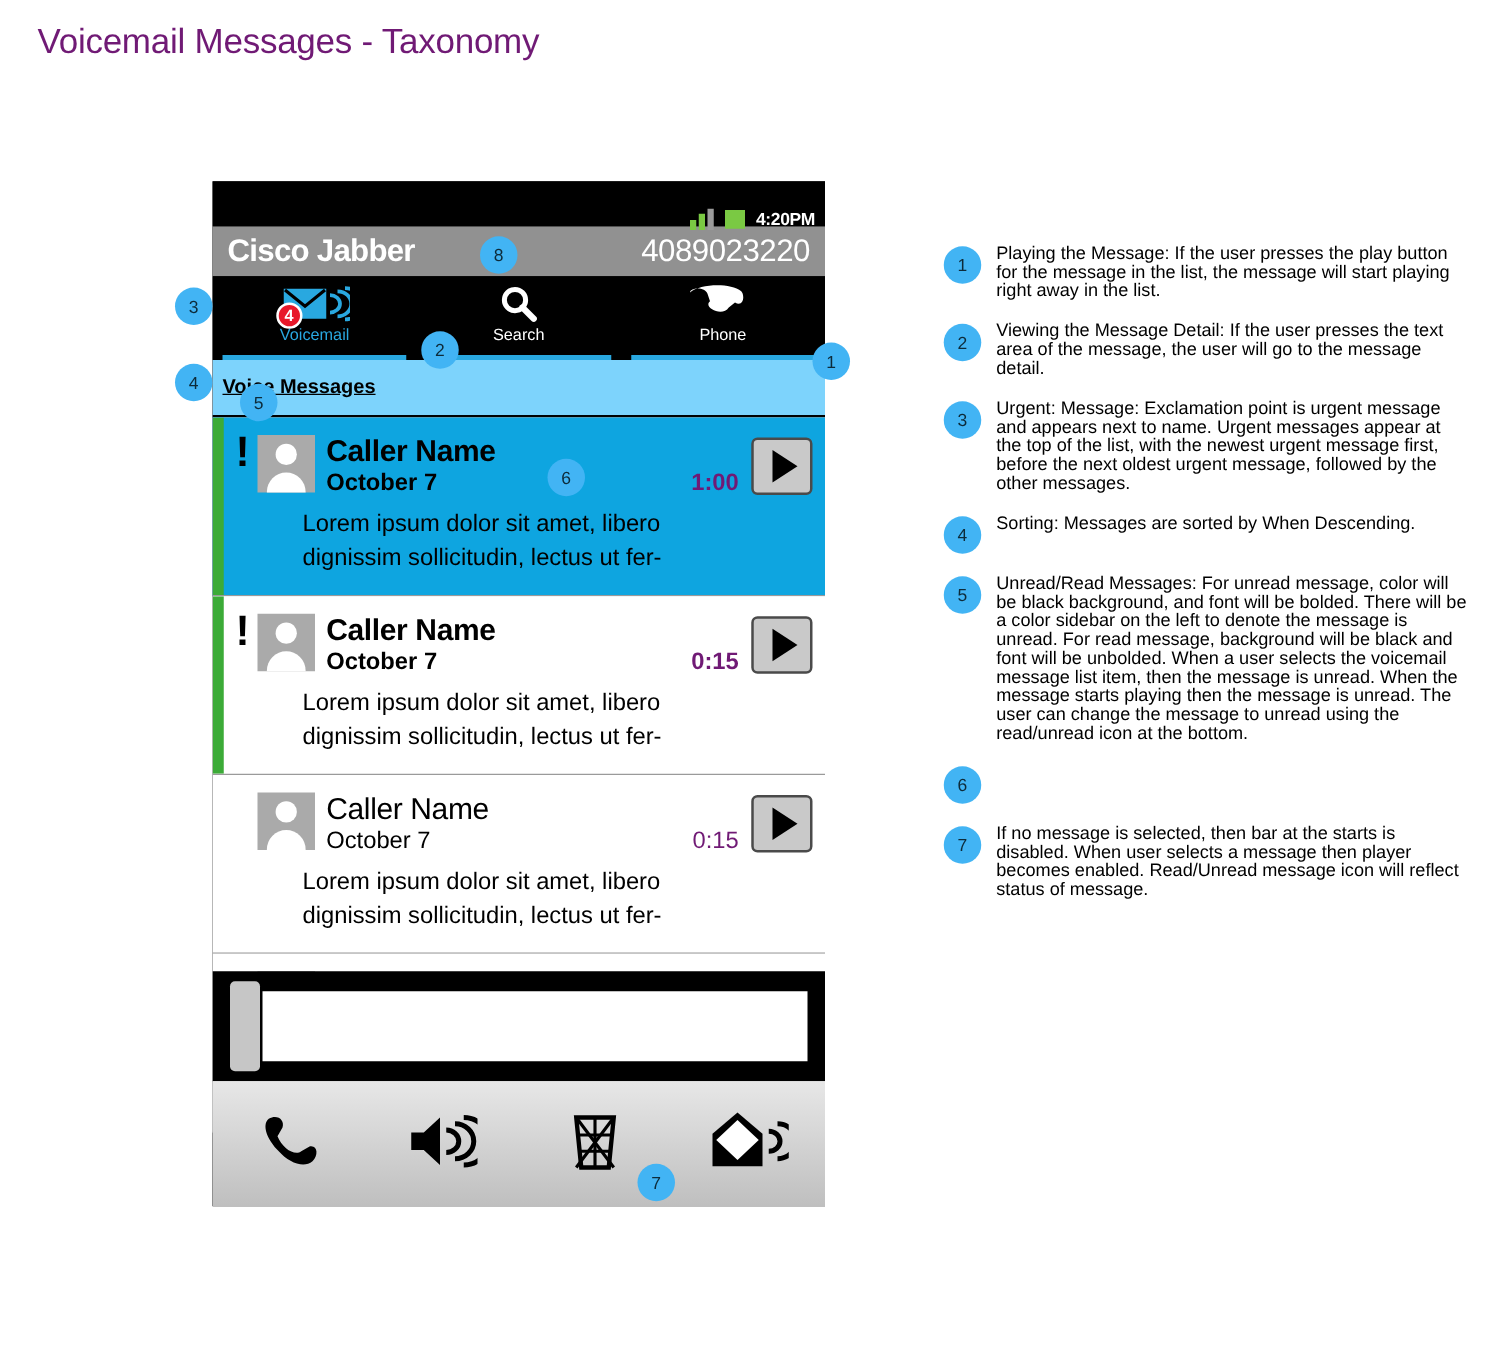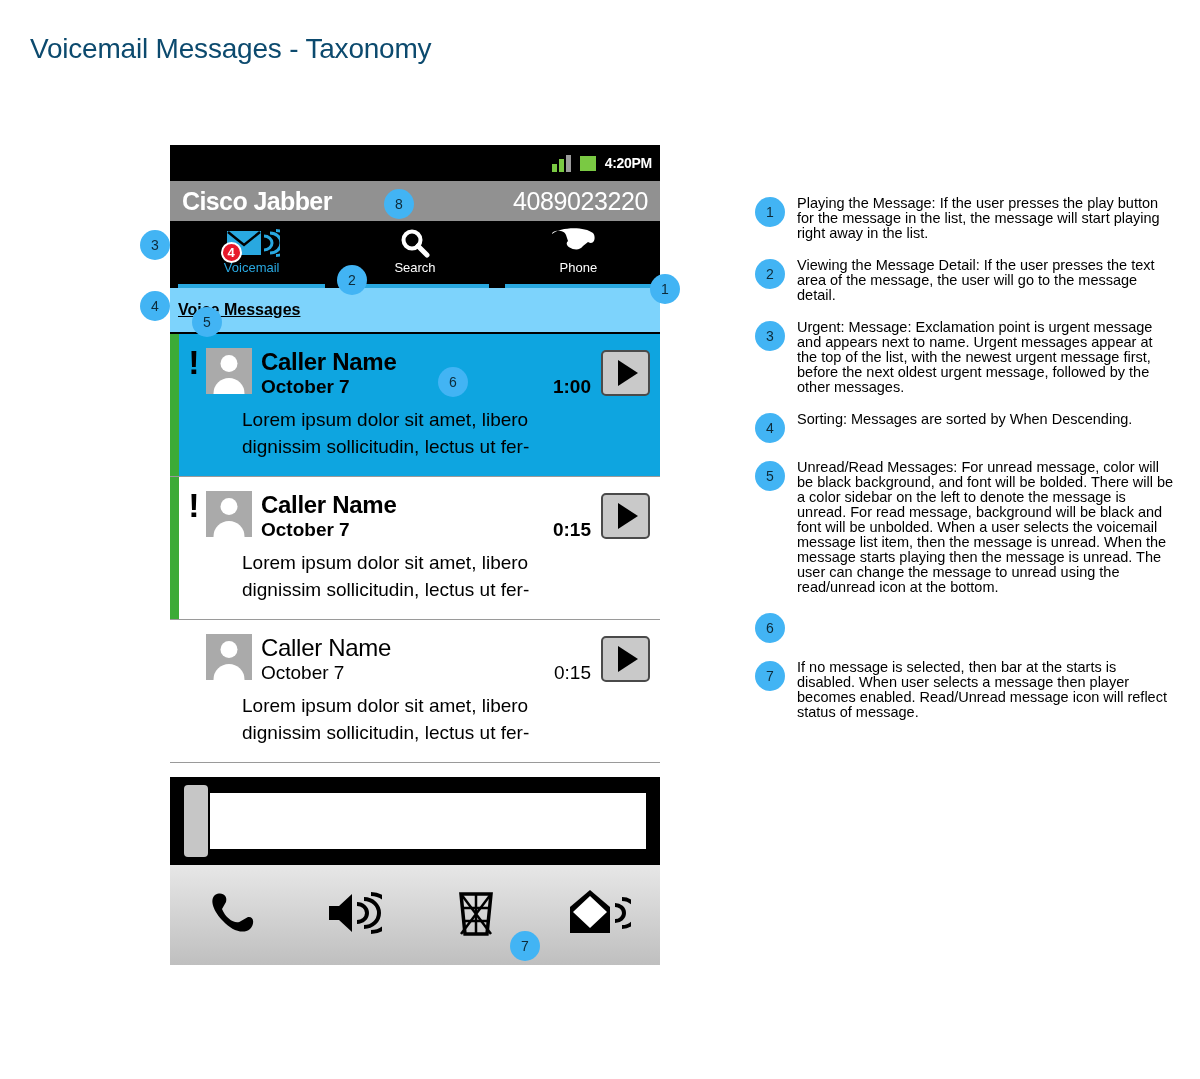--- a/index.html
+++ b/index.html
@@ -6,38 +6,38 @@
   html, body {
     width: 1200px; height: 1079px;
     background: #ffffff;
     font-family: "Liberation Sans", sans-serif;
     overflow: hidden;
   }
   .page { position: relative; width: 1200px; height: 1079px; }
 
   
   .page-title {
-    position: absolute; left: 30px; top: 33px;
-    font-size: 28px; font-weight: 400; color: #0c4a6e;
+    position: absolute; left: 30px; top: 17px;
+    font-size: 28px; font-weight: 400; color: #701a75;
     letter-spacing: -0.2px;
   }
 
   
   .phone {
     position: absolute; left: 170px; top: 145px;
     width: 490px; height: 820px;
     background: #000; overflow: hidden;
   }
 
   
   .statusbar {
     height: 36px; background: #000; position: relative;
   }
   .sb-right {
-    position: absolute; right: 8px; top: 0; height: 36px;
+    position: absolute; right: 8px; top: 12px; height: 36px;
     display: flex; align-items: center; gap: 9px;
   }
   .signal { display: flex; align-items: flex-end; gap: 2px; height: 17px; }
   .signal i { display: block; width: 5px; background: #7ac943; }
   .signal i:nth-child(1) { height: 8px; }
   .signal i:nth-child(2) { height: 13px; }
   .signal i:nth-child(3) { height: 17px; background: #9b9b9b; }
   .battery { width: 16px; height: 15px; background: #7ac943; }
   .clock { color: #fff; font-size: 14px; font-weight: bold; letter-spacing: -0.3px; }
 
@@ -113,21 +113,21 @@
     width: 31px; height: 26px; border-radius: 16px 16px 0 0; background: #fff;
   }
   .msg-ident { flex: 1; margin-left: 9px; }
   .caller {
     font-size: 24px; color: #000; line-height: 27px; letter-spacing: -0.3px;
   }
   .caller.bold { font-weight: bold; }
   .datrow { display: flex; align-items: flex-end; justify-content: space-between; }
   .date { font-size: 19px; color: #000; line-height: 23px; }
   .date.bold { font-weight: bold; }
-  .dur { font-size: 19px; color: #000000; line-height: 23px; margin-right: 4px; }
+  .dur { font-size: 19px; color: #701a75; line-height: 23px; margin-right: 4px; }
   .dur.bold { font-weight: bold; }
   .playbtn {
     width: 49px; height: 46px; flex: none; margin-left: 6px; margin-top: 2px;
     background: #c9c9c9; border: 2px solid #4a4a4a; border-radius: 5px;
     display: flex; align-items: center; justify-content: center;
   }
   .playbtn .tri {
     width: 0; height: 0; border-left: 20px solid #000;
     border-top: 13px solid transparent; border-bottom: 13px solid transparent;
     margin-left: 4px;

